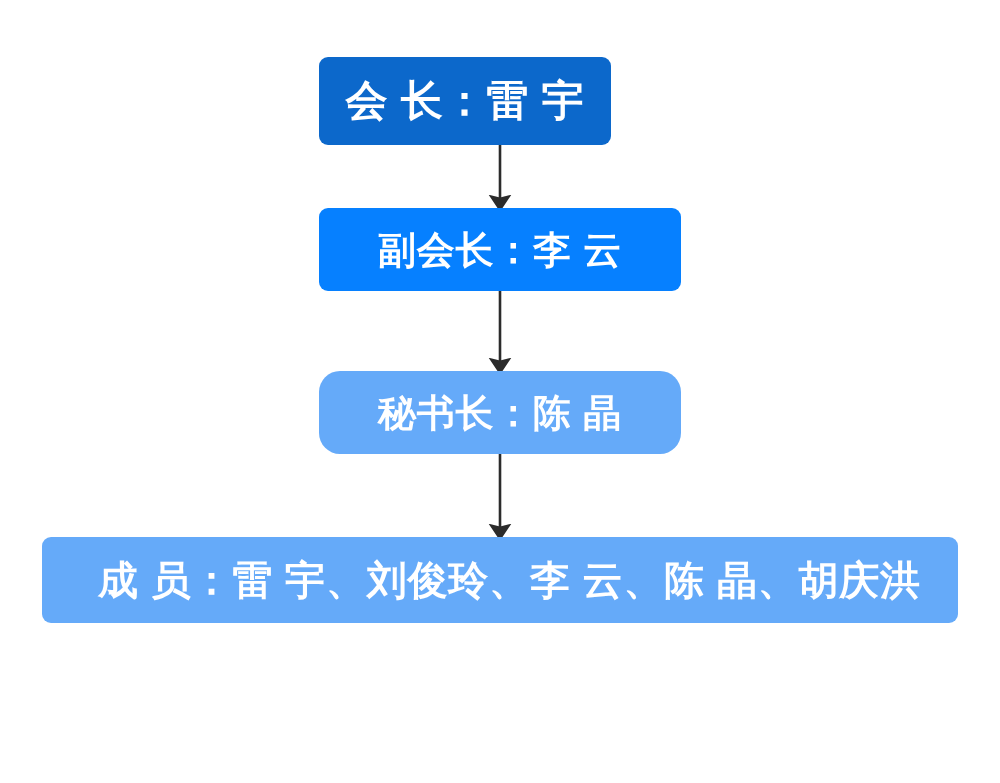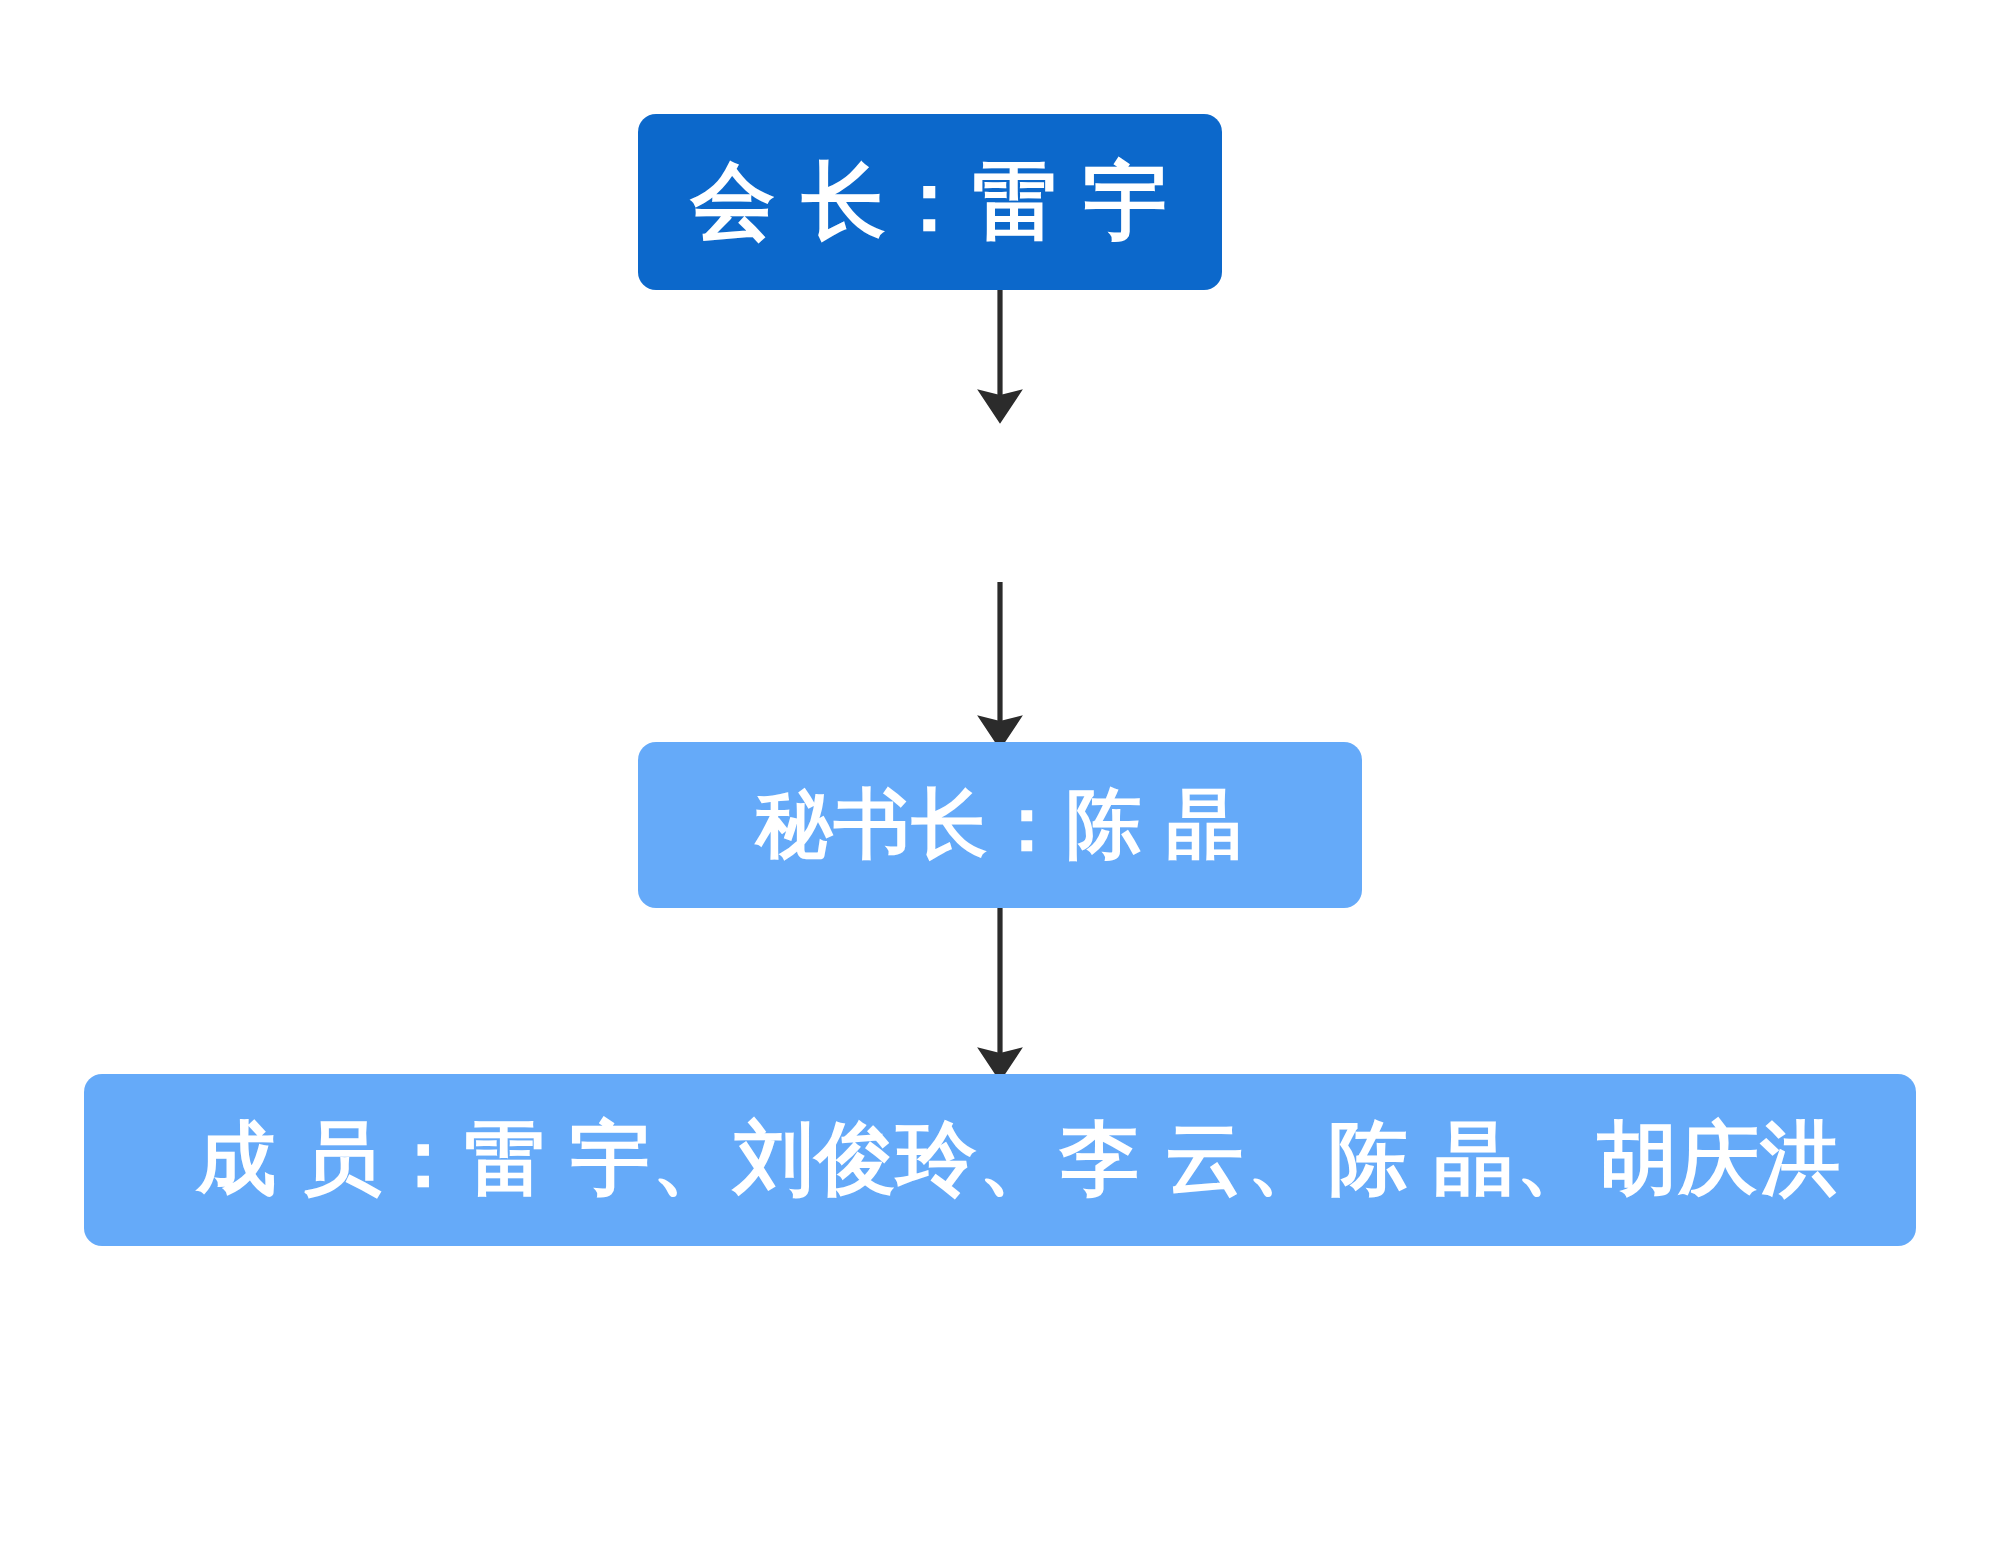--- a/index.html
+++ b/index.html
@@ -130,22 +130,25 @@
 
     <line x1="500" y1="291" x2="500" y2="366" stroke="#2b2b2b" stroke-width="2.6" marker-end="url(#arrowhead)"></line>
 
     <line x1="500" y1="454" x2="500" y2="532" stroke="#2b2b2b" stroke-width="2.6" marker-end="url(#arrowhead)"></line>
   </svg>
 
   <div class="node-box" id="node-president" style="background: rgb(12, 104, 203); color: rgb(255, 255, 255);">
     <span class="node-label">会 长：雷 宇</span>
   </div>
 
+  <div class="node-box" id="node-vice-president" style="background: rgb(6, 128, 255); color: rgb(255, 255, 255);">
+    <span class="node-label">副会长：李 云</span>
+  </div>
 
-  <div class="node-box" id="node-secretary-general" style="background: rgb(101, 170, 249); color: rgb(255, 255, 255);">
+  <div class="node-box" id="node-secretary-general" style="background: rgb(101, 170, 249); color: rgb(255, 255, 255); border-radius: 21px;">
     <span class="node-label">秘书长：陈 晶</span>
   </div>
 
   <div class="node-box" id="node-members" style="background: rgb(101, 170, 249); color: rgb(255, 255, 255);">
     <span class="node-label">成 员：雷 宇、刘俊玲、李 云、陈 晶、胡庆洪</span>
   </div>
 
 
 </div>
 

